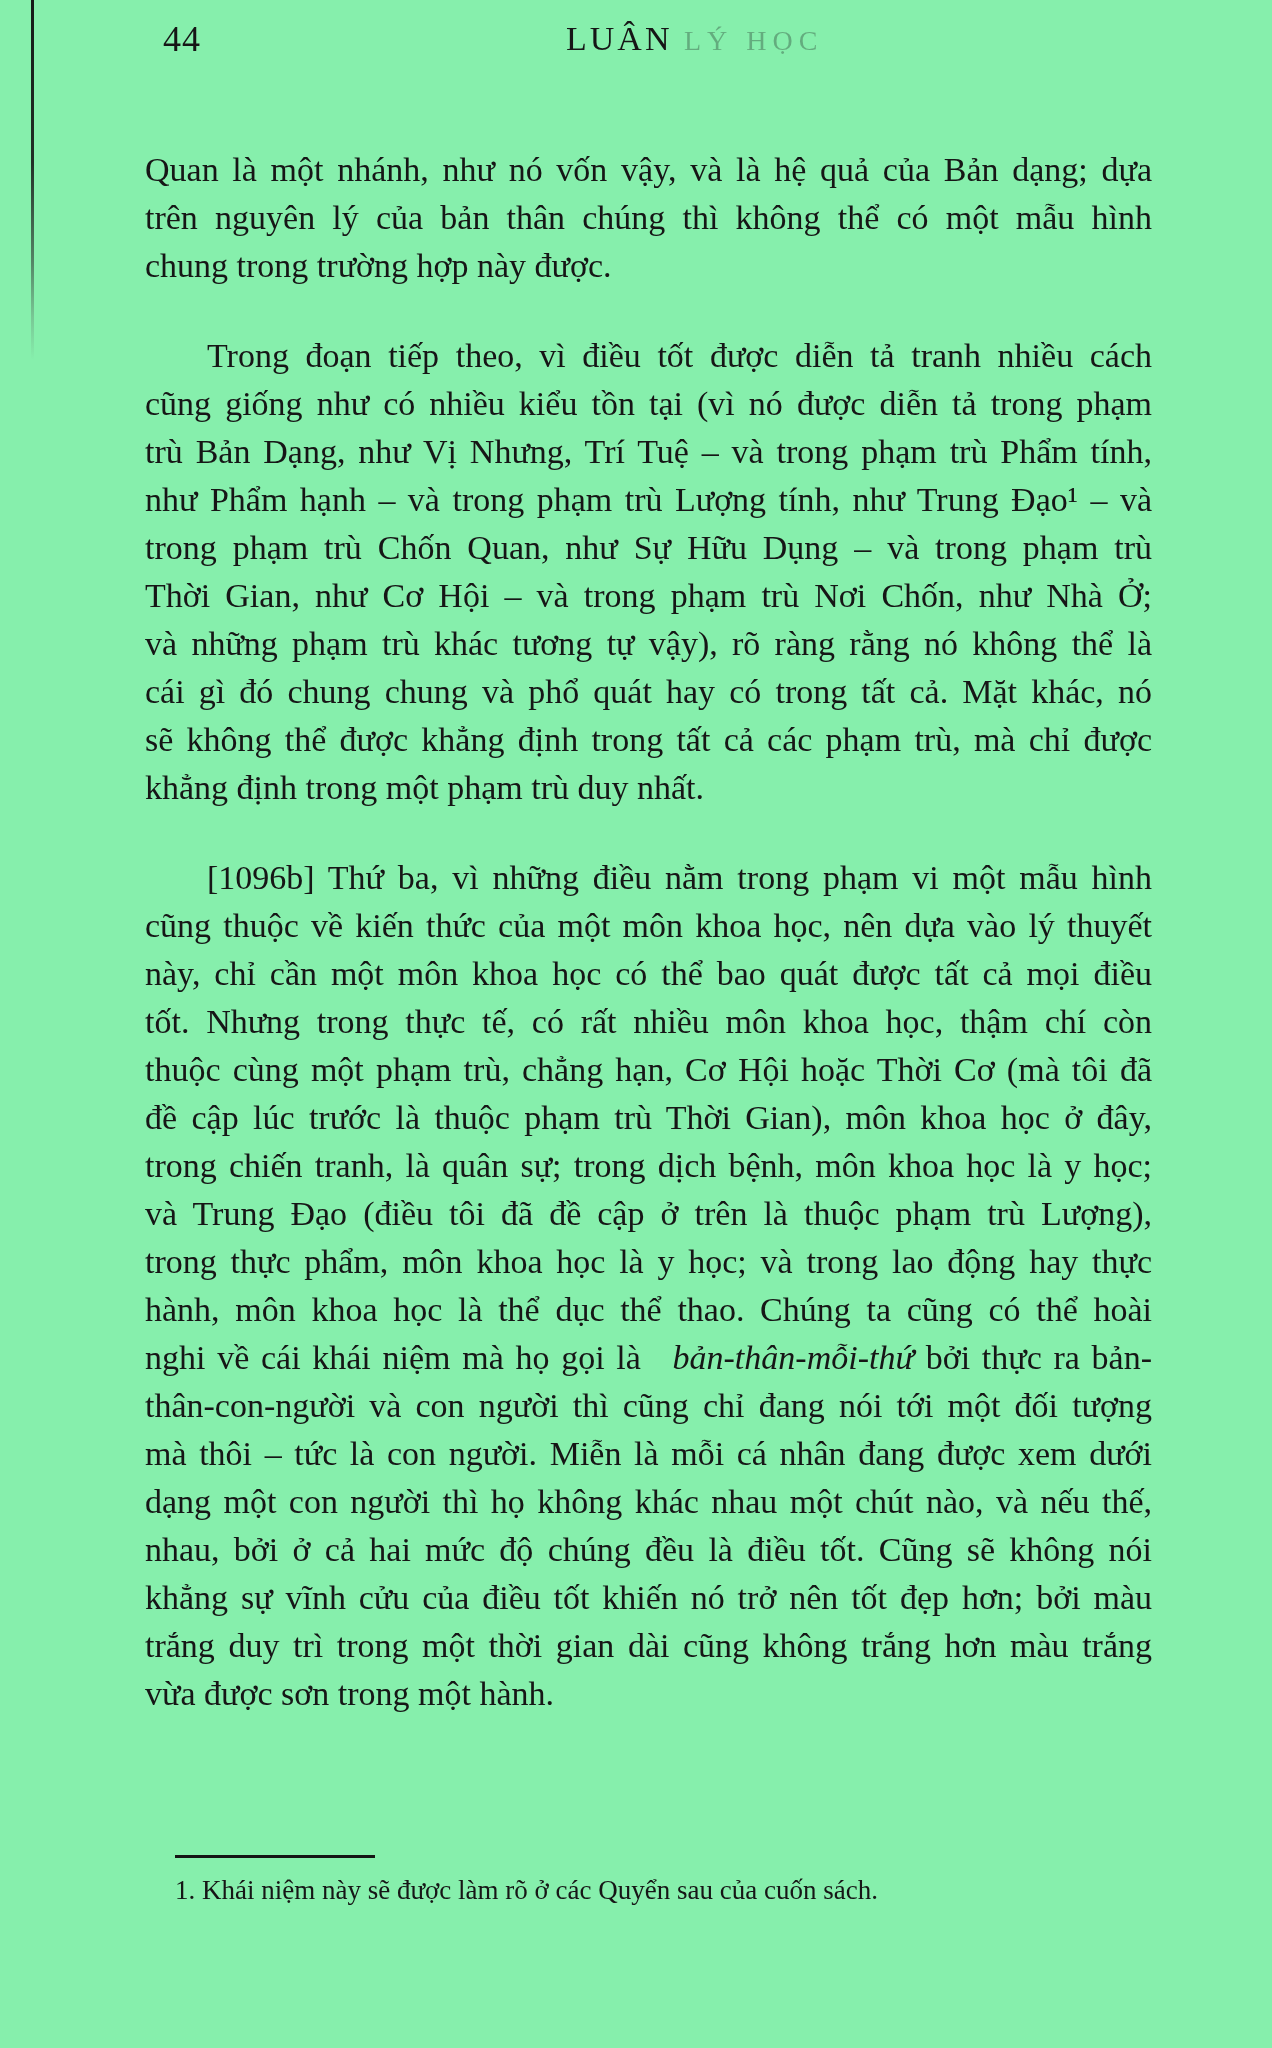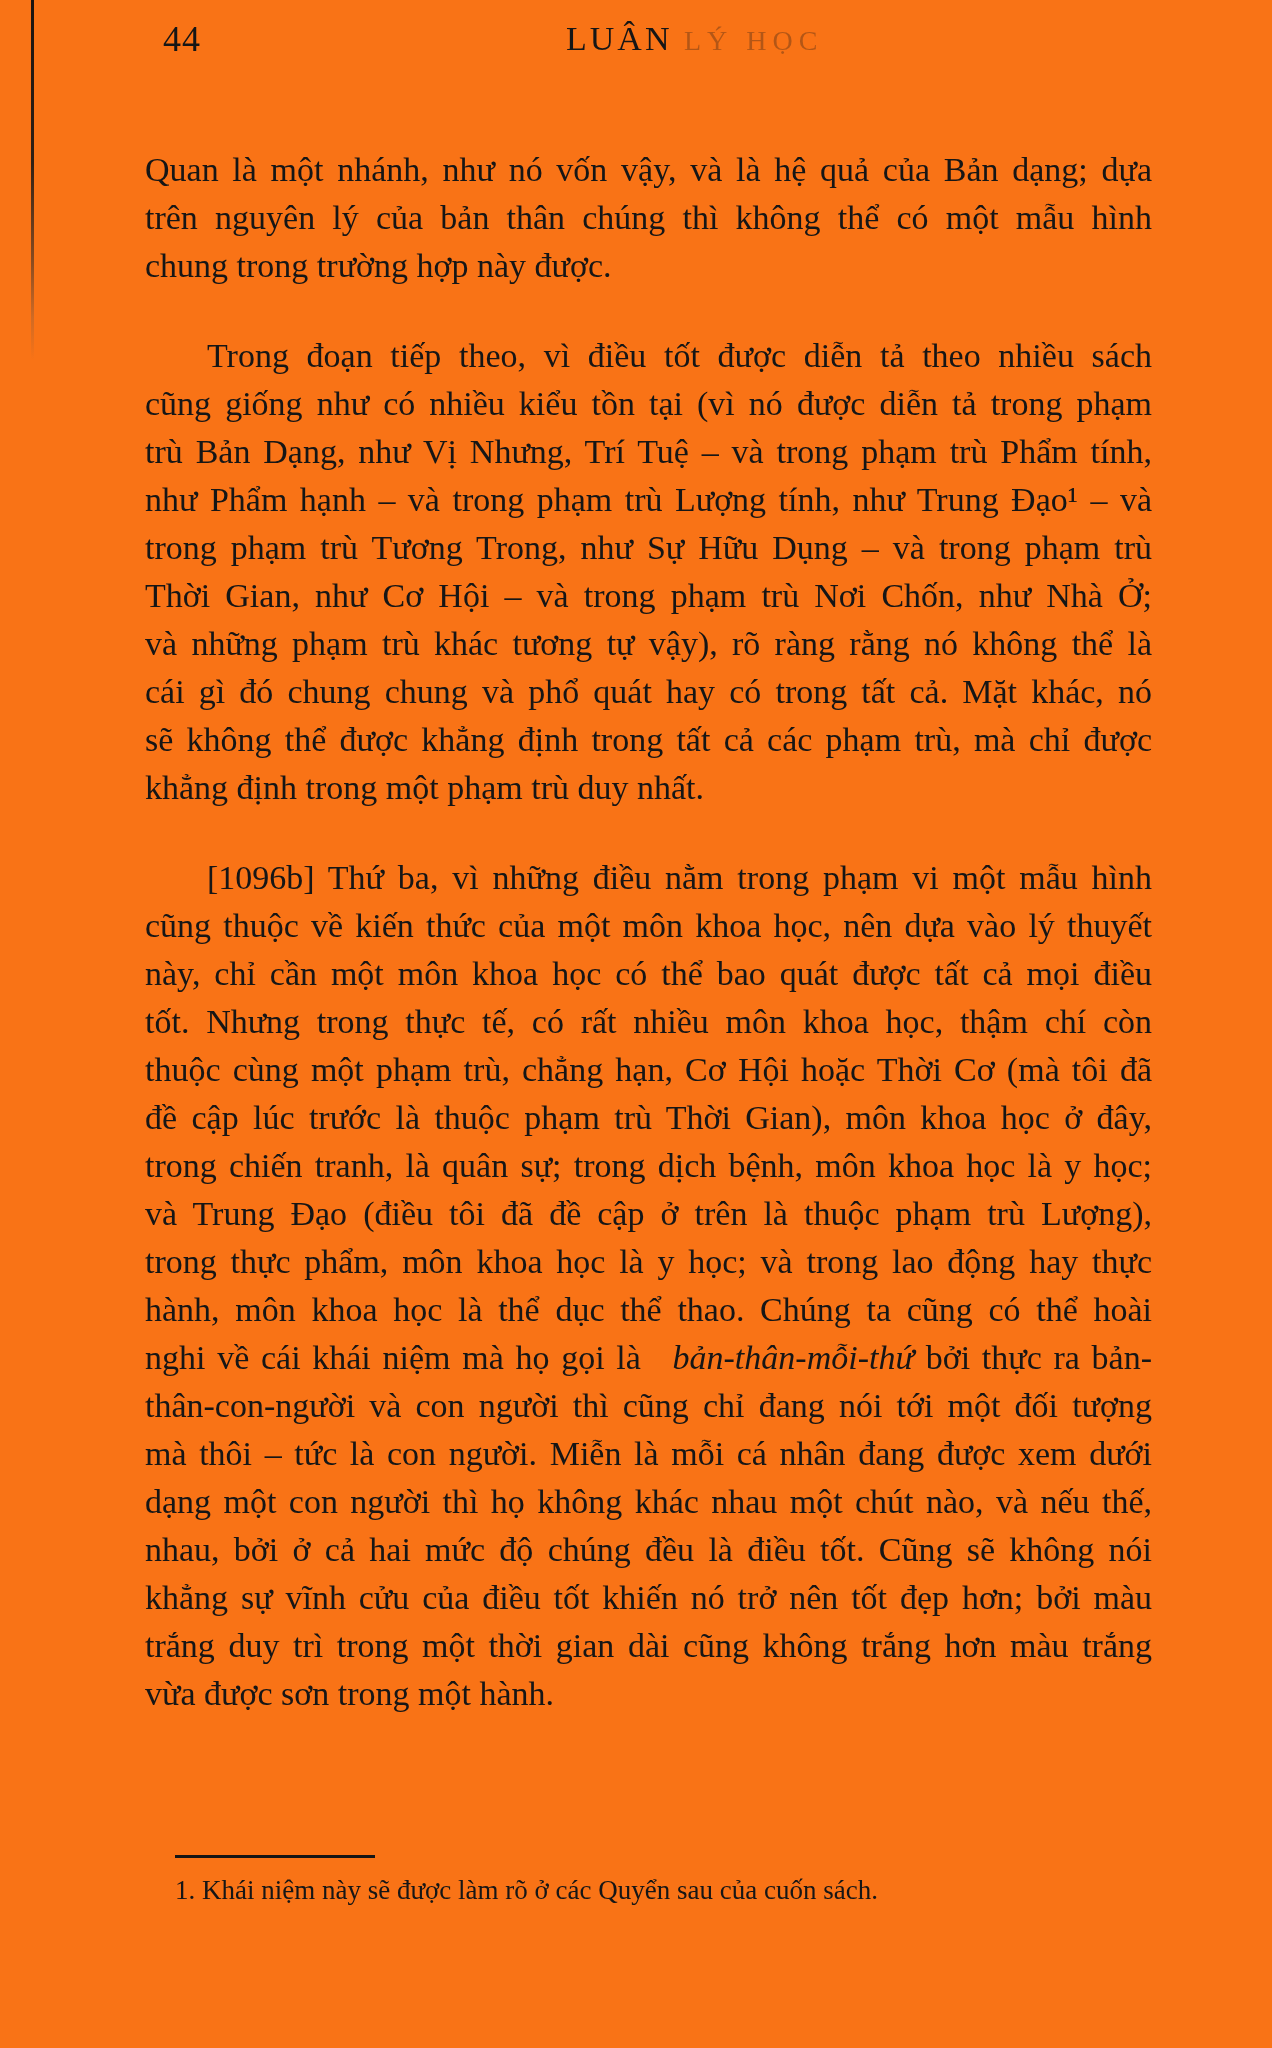--- a/index.html
+++ b/index.html
@@ -1,21 +1,21 @@
 <!DOCTYPE html>
 <html><head>
 <meta charset="utf-8">
 <style>
   html, body { margin: 0; padding: 0; background: #e8e8e8; }
   .page {
     position: relative;
     width: 1272px;
     height: 2048px;
     margin: 0 auto;
-    background: #f97316;
+    background: #86efac;
     font-family: "Liberation Serif", serif;
     color: #161616;
     overflow: hidden;
   }
   
   .scan-line {
     position: absolute;
     left: 31px;
     top: 0;
     width: 3px;
@@ -96,25 +96,25 @@
     <span class="faded">LÝ HỌC</span>
   </div>
 
   <div class="page-body">
       <div class="paragraph">
         <div class="line">Quan là một nhánh, như nó vốn vậy, và là hệ quả của Bản dạng; dựa</div>
         <div class="line">trên nguyên lý của bản thân chúng thì không thể có một mẫu hình</div>
         <div class="line last">chung trong trường hợp này được.</div>
       </div>
       <div class="paragraph">
-        <div class="line indent">Trong đoạn tiếp theo, vì điều tốt được diễn tả theo nhiều sách</div>
+        <div class="line indent">Trong đoạn tiếp theo, vì điều tốt được diễn tả tranh nhiều cách</div>
         <div class="line">cũng giống như có nhiều kiểu tồn tại (vì nó được diễn tả trong phạm</div>
         <div class="line">trù Bản Dạng, như Vị Nhưng, Trí Tuệ – và trong phạm trù Phẩm tính,</div>
         <div class="line">như Phẩm hạnh – và trong phạm trù Lượng tính, như Trung Đạo¹ – và</div>
-        <div class="line">trong phạm trù Tương Trong, như Sự Hữu Dụng – và trong phạm trù</div>
+        <div class="line">trong phạm trù Chốn Quan, như Sự Hữu Dụng – và trong phạm trù</div>
         <div class="line">Thời Gian, như Cơ Hội – và trong phạm trù Nơi Chốn, như Nhà Ở;</div>
         <div class="line">và những phạm trù khác tương tự vậy), rõ ràng rằng nó không thể là</div>
         <div class="line">cái gì đó chung chung và phổ quát hay có trong tất cả. Mặt khác, nó</div>
         <div class="line">sẽ không thể được khẳng định trong tất cả các phạm trù, mà chỉ được</div>
         <div class="line last">khẳng định trong một phạm trù duy nhất.</div>
       </div>
       <div class="paragraph">
         <div class="line indent">[1096b] Thứ ba, vì những điều nằm trong phạm vi một mẫu hình</div>
         <div class="line">cũng thuộc về kiến thức của một môn khoa học, nên dựa vào lý thuyết</div>
         <div class="line">này, chỉ cần một môn khoa học có thể bao quát được tất cả mọi điều</div>

